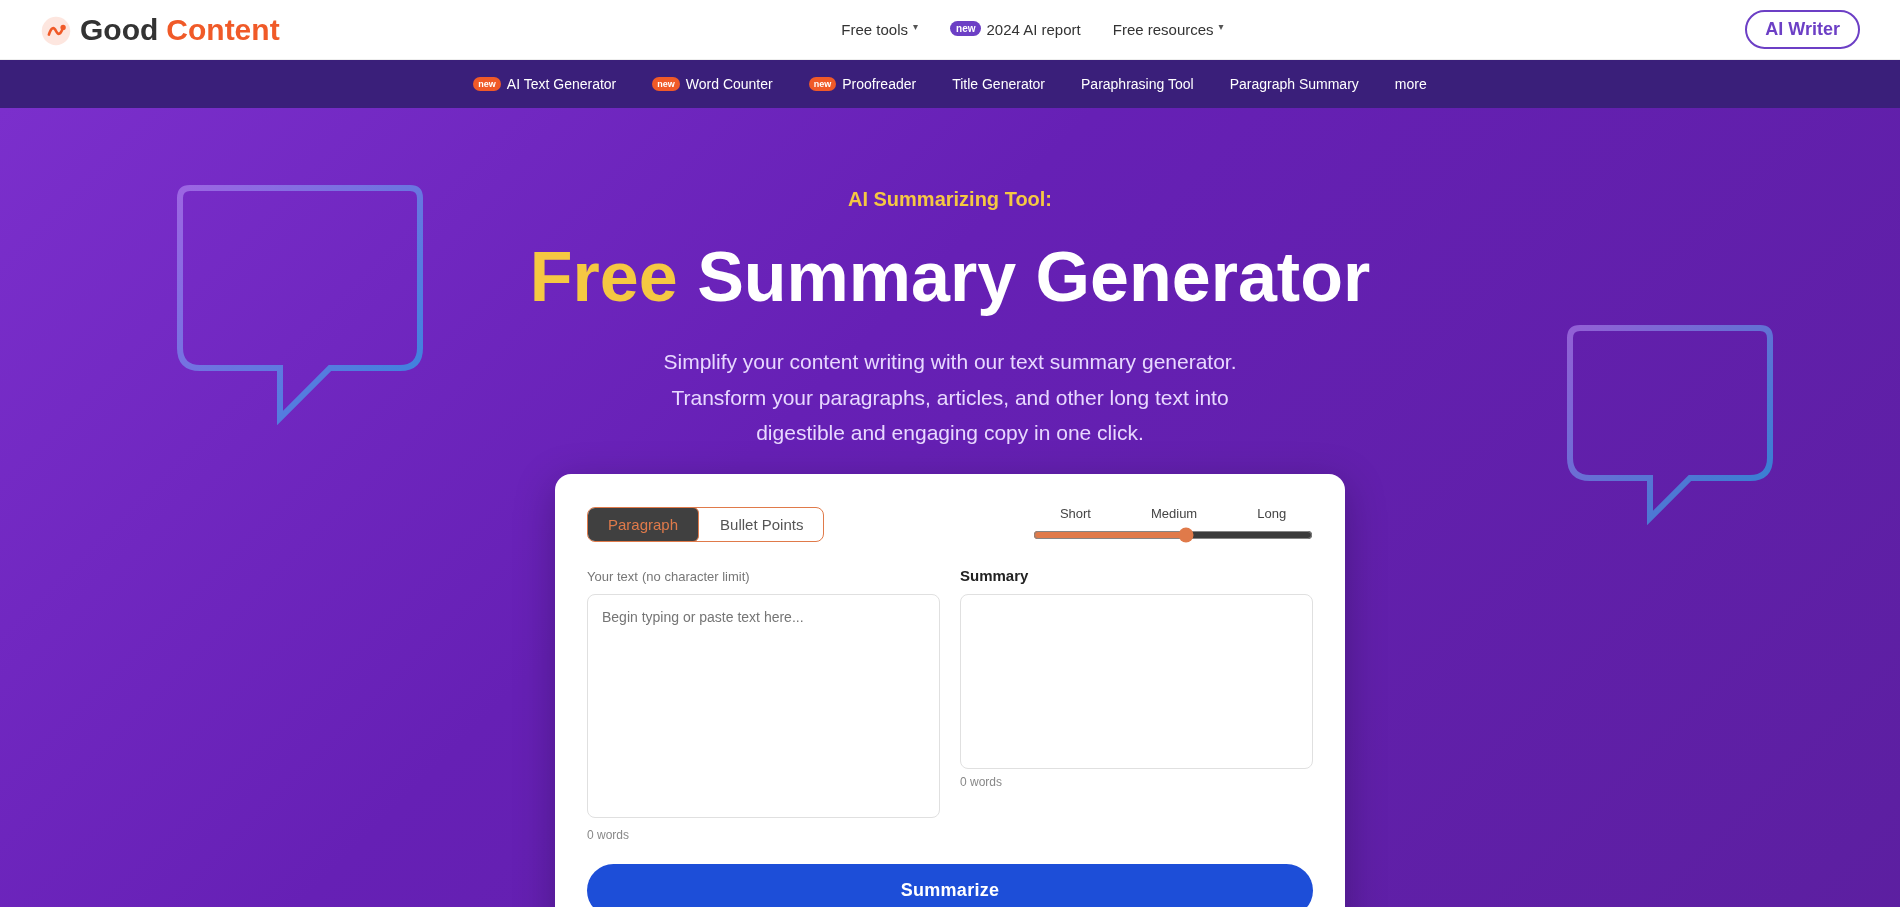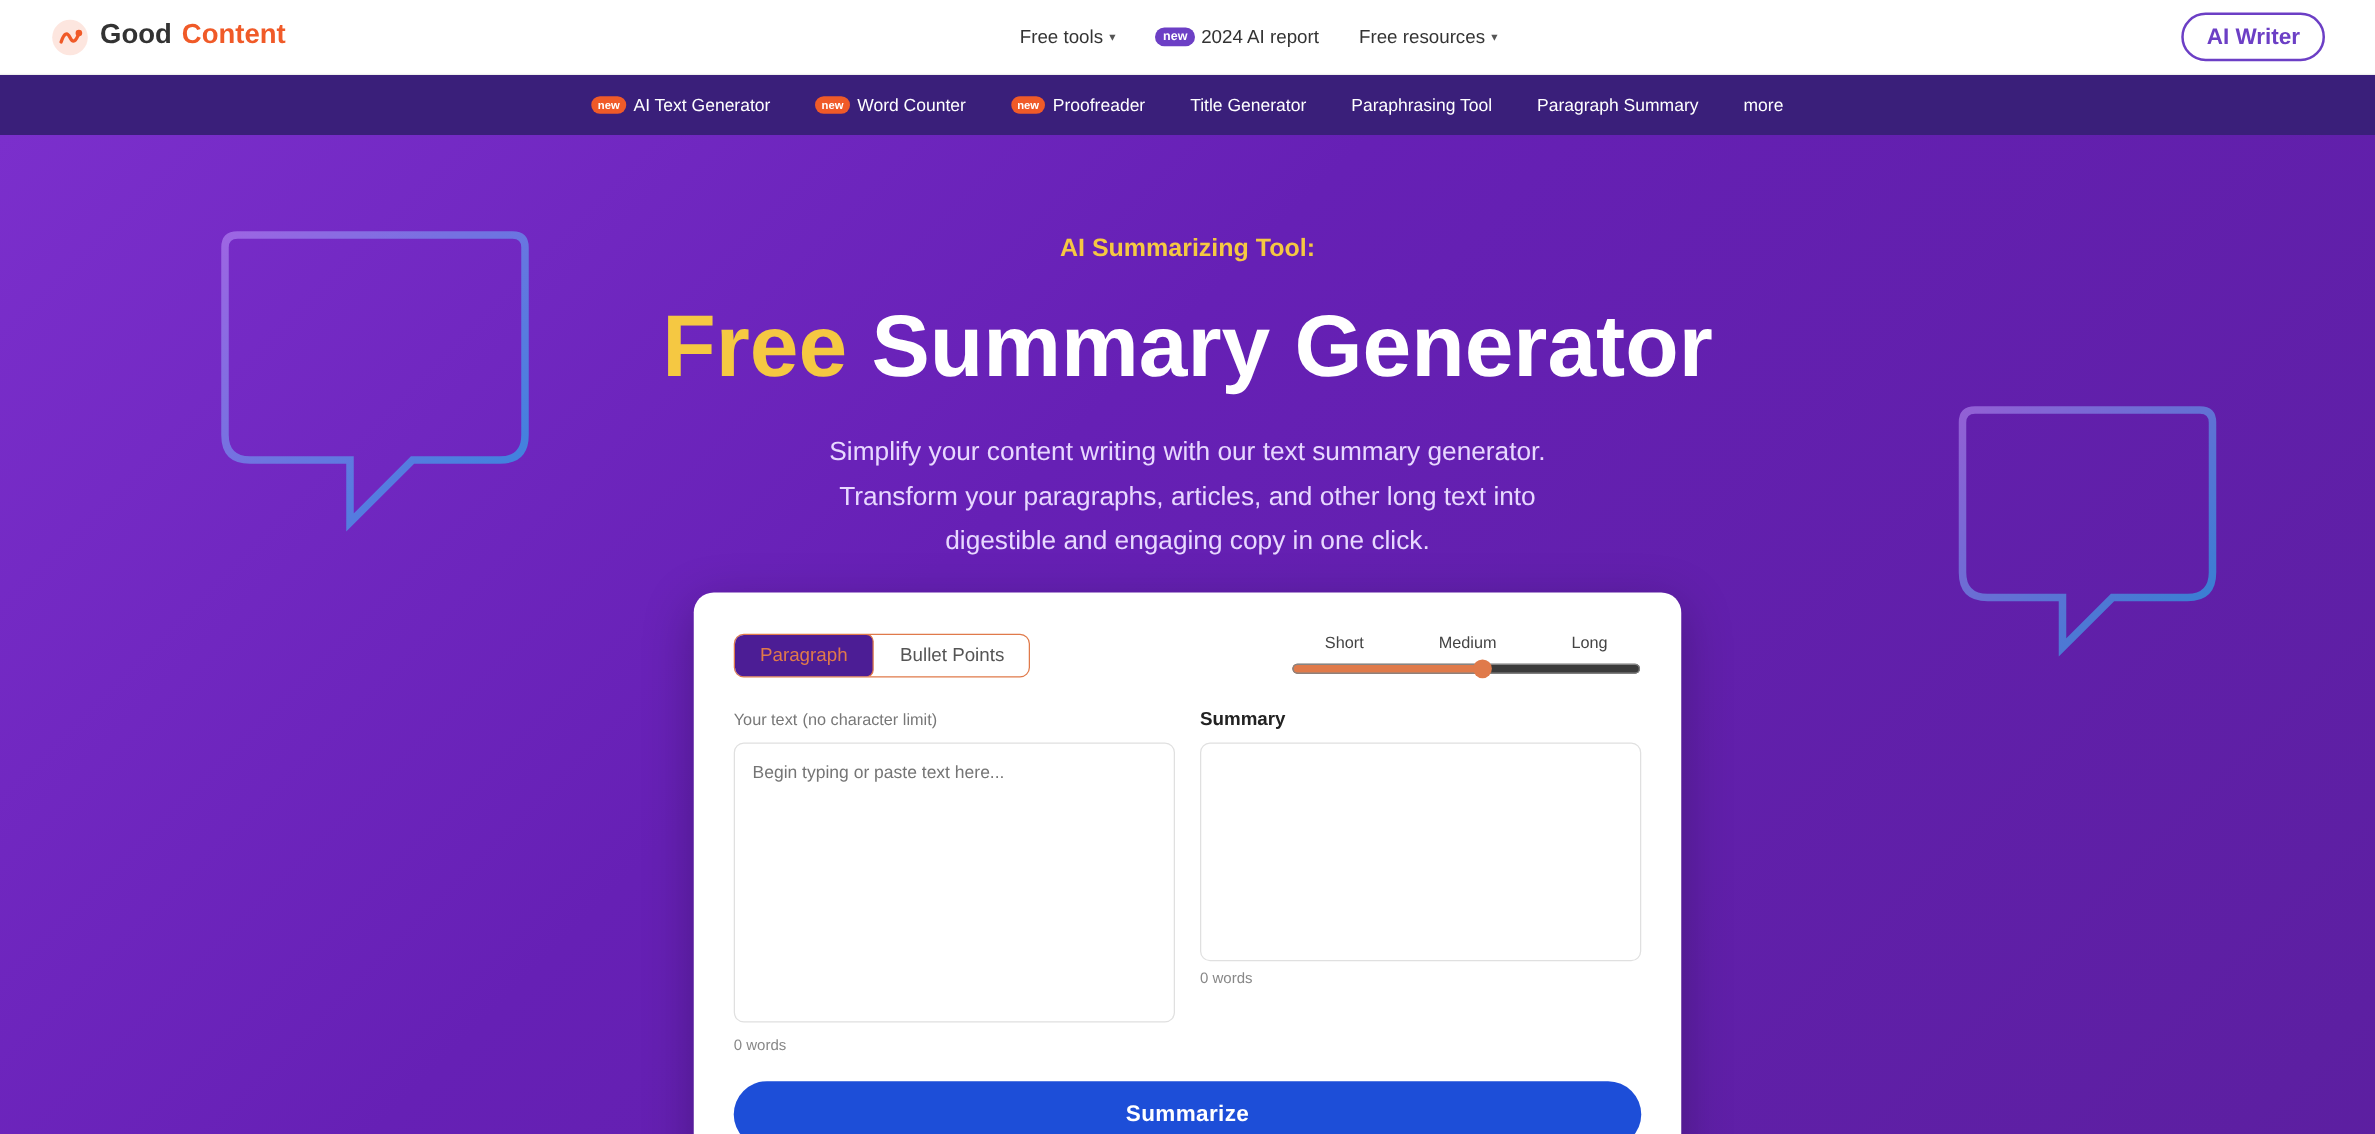--- a/index.html
+++ b/index.html
@@ -11,23 +11,23 @@
       height: 60px;
       display: flex;
       align-items: center;
       padding: 0 40px;
       border-bottom: 1px solid #eee;
       position: relative;
       z-index: 10;
     }
     .logo {
       display: flex;
-      align-items: flex-start;
+      align-items: flex-end;
       gap: 8px;
-      font-size: 22px;
+      font-size: 30px;
       font-weight: 700;
       text-decoration: none;
       color: #333;
       margin-right: 40px;
     }
     .logo-icon {
       width: 32px;
       height: 32px;
     }
     .nav-links {
@@ -35,21 +35,21 @@
       align-items: center;
       gap: 32px;
       flex: 1;
       justify-content: center;
     }
     .nav-link {
       font-size: 15px;
       color: #333;
       text-decoration: none;
       display: flex;
-      align-items: center;
+      align-items: flex-start;
       gap: 5px;
       cursor: pointer;
     }
     .nav-badge-new {
       background: #6c3fc5;
       color: #fff;
       font-size: 10px;
       font-weight: 700;
       padding: 2px 6px;
       border-radius: 10px;
@@ -199,21 +199,21 @@
     .tab-btn {
       padding: 8px 20px;
       font-size: 15px;
       font-weight: 500;
       cursor: pointer;
       border: none;
       background: transparent;
       color: #555;
     }
     .tab-btn.active {
-      background: #4c1d95;
+      background: #404040;
       color: #e07a4a;
       border: 1.5px solid #e07a4a;
       border-radius: 6px;
       margin: -1px;
     }
 
     .slider-group {
       display: flex;
       flex-direction: column;
       align-items: center;

